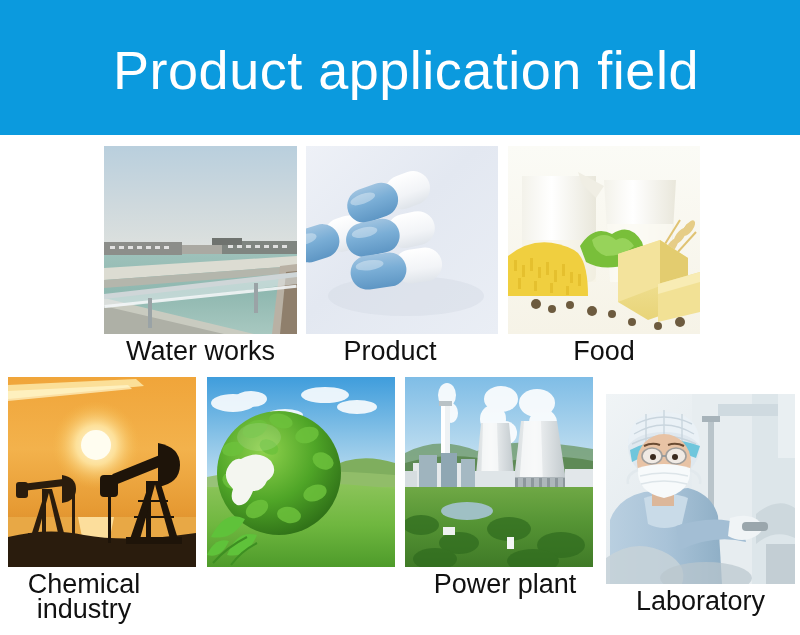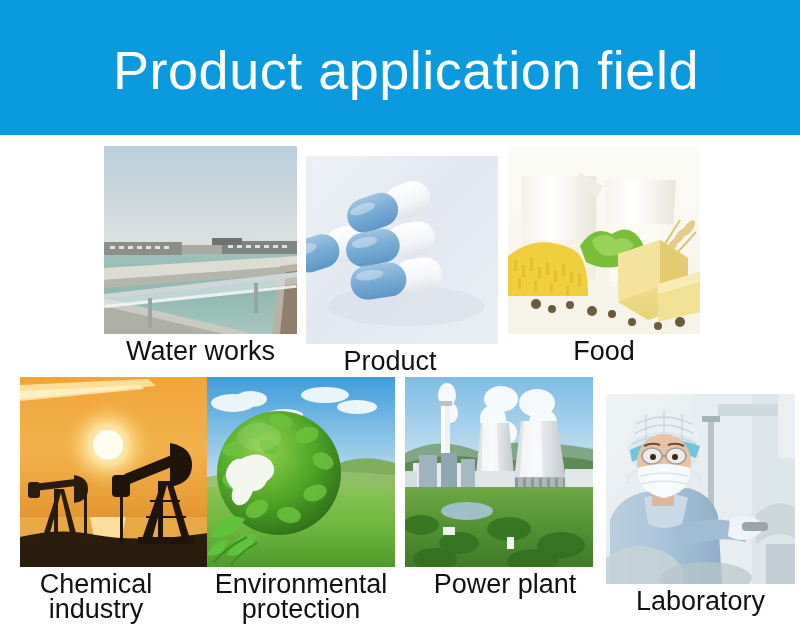--- a/index.html
+++ b/index.html
@@ -59,28 +59,28 @@
     font-weight: 400;
     line-height: 25px;
     margin-top: 5px;
     white-space: pre-line;
   }
 
   
   #card-water-works { left: 104px; top: 146px; width: 193px; }
   #card-water-works .card-thumb { width: 193px; height: 188px; }
 
-  #card-product { left: 306px; top: 156px; width: 168px; }
+  #card-product { left: 306px; top: 146px; width: 168px; }
   #card-product .card-thumb { width: 192px; height: 188px; }
 
   #card-food { left: 508px; top: 146px; width: 192px; }
   #card-food .card-thumb { width: 192px; height: 188px; }
 
   
-  #card-chemical-industry { left: 20px; top: 377px; width: 152px; }
+  #card-chemical-industry { left: 8px; top: 377px; width: 152px; }
   #card-chemical-industry .card-thumb { width: 188px; height: 190px; }
 
   #card-environmental-protection { left: 207px; top: 377px; width: 188px; }
   #card-environmental-protection .card-thumb { width: 188px; height: 190px; }
 
   #card-power-plant { left: 405px; top: 377px; width: 200px; }
   #card-power-plant .card-thumb { width: 188px; height: 190px; }
 
   #card-laboratory { left: 606px; top: 394px; width: 189px; }
   #card-laboratory .card-thumb { width: 189px; height: 190px; }
@@ -408,22 +408,20 @@
         <path d="M4 160 q14 -28 34 -18 q-12 22 -34 18 z"></path>
         <path d="M20 178 q10 -26 30 -20 q-10 24 -30 20 z"></path>
         <path d="M0 178 q8 -18 22 -14 q-8 18 -22 14 z"></path>
       </g>
       <g stroke="#3e8f22" stroke-width="2" fill="none">
         <path d="M6 186 q14 -16 34 -26"></path>
         <path d="M24 188 q10 -14 26 -22"></path>
       </g>
     </svg>
   </div>
-  <div class="card-label">Environmental
-protection</div>
 </div>
 
 <div class="card" id="card-power-plant">
   <div class="card-thumb">
     <svg class="thumb-svg" viewBox="0 0 188 190" preserveAspectRatio="none" aria-hidden="true">
       <defs>
         <linearGradient id="ppSky" x1="0" y1="0" x2="0" y2="1">
           <stop offset="0%" stop-color="#7fbde6"></stop>
           <stop offset="60%" stop-color="#b4d8ee"></stop>
           <stop offset="100%" stop-color="#dcebf4"></stop>

